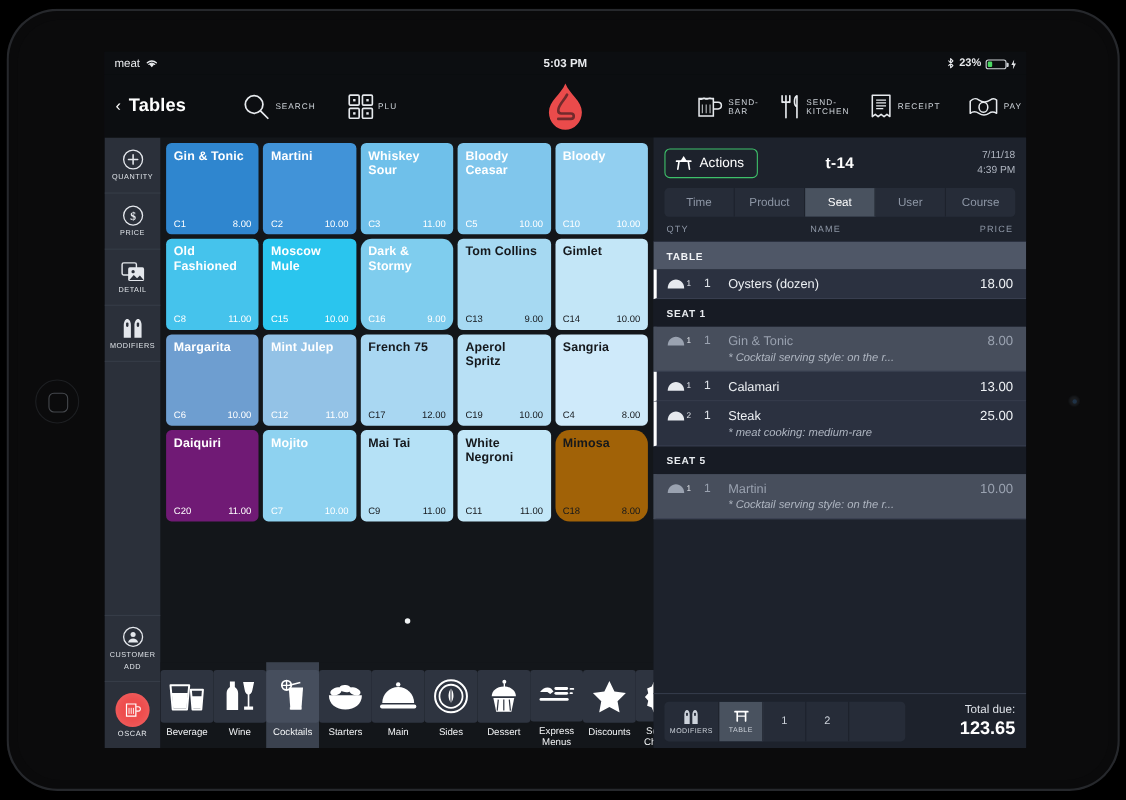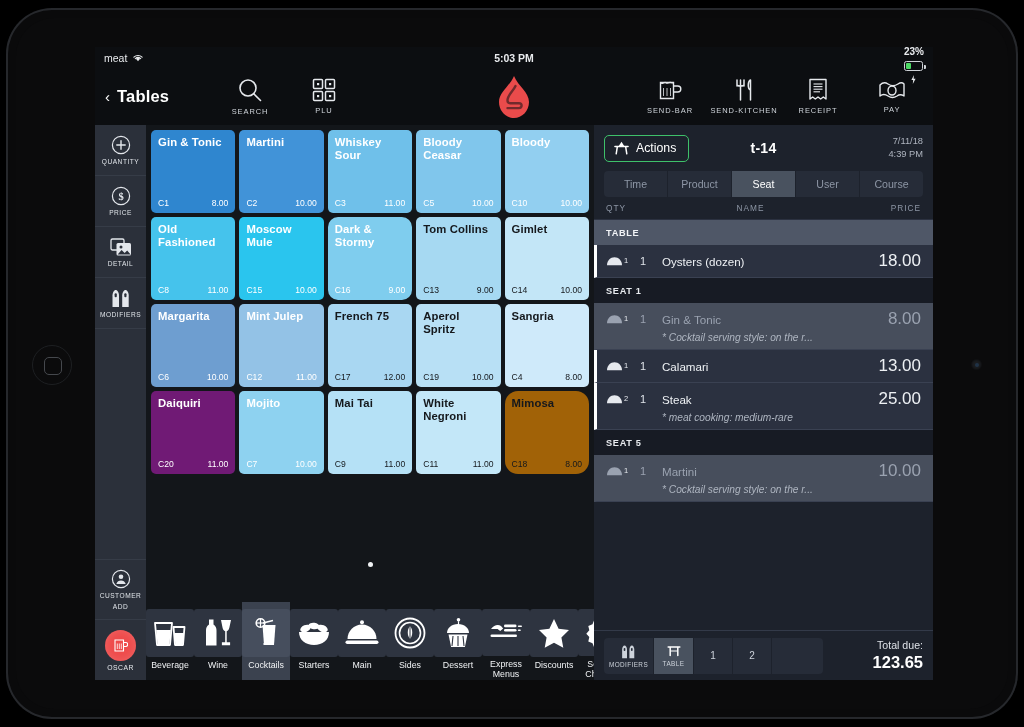--- a/index.html
+++ b/index.html
@@ -47,41 +47,41 @@
   }
 
   
   .status-bar {
     height: 21px; background: #0c0e11; color:#e9ebee;
     display:flex; align-items:center; font-size:10.5px; padding: 0 9px;
     position: relative;
   }
   .sb-left { display:flex; align-items:center; gap:5px; }
   .sb-center { position:absolute; left:0; right:0; text-align:center; font-weight:bold; font-size:10.5px;}
-  .sb-right { margin-left:auto; display:flex; align-items:center; gap:4px; position:relative; z-index:2;flex-direction:column;}
+  .sb-right { margin-left:auto; display:flex; align-items:flex-end; gap:4px; position:relative; z-index:2;}
   .wifi-glyph { display:inline-block; }
   .batt-pct { font-size:10px; font-weight:bold;}
   .batt-shell {
     width:19px; height:9.5px; border:1px solid #cfd3d8; border-radius:2.4px;
     position:relative; display:inline-block;
   }
   .batt-shell::after{content:"";position:absolute;right:-3.2px;top:2.6px;width:1.8px;height:4px;background:#cfd3d8;border-radius:0 1px 1px 0;}
   .batt-fill{position:absolute;left:1px;top:1px;bottom:1px;width:4.4px;background:#4cd964;border-radius:1px;}
 
   
   .topnav {
     height: 57px; background:#0c0e11; display:flex; align-items:center;
     position:relative; color:#fff;
   }
   .back-tables { display:flex; align-items:center; gap:7px; padding-left:10px; width:118px;}
   .chev { font-size:15px; color:#fff; line-height:1;}
   .back-label { font-size:16.5px; font-weight:bold; letter-spacing:.2px;}
   .navbtn {
-    width:74px; height:57px; display:flex; flex-direction:column;
-    align-items:center; justify-content:center; gap:4px; color:#e6e9ed;
+    width:74px; height:57px; display:flex; flex-direction:row;
+    align-items:center; justify-content:flex-end; gap:4px; color:#e6e9ed;
   }
   .navbtn .lbl { font-size:7.5px; letter-spacing:.9px; color:#cfd4da; }
   .logo-wrap { position:absolute; left:0; right:0; top:0; bottom:0; display:flex; align-items:center; justify-content:center; pointer-events:none;}
   .right-navs { margin-left:auto; display:flex; padding-right:4px;}
 
   
   .body-area { display:flex; height:555px; }
 
   
   .rail { width:51px; background:#2b303a; display:flex; flex-direction:column; }
@@ -162,21 +162,21 @@
     background:#2b3140; border-left:3px solid #fff; border-bottom:1px solid #3a4152;
     padding:6px 12px 6px 9px;
   }
   .item.dim { background:#474e5c; border-left-color:#474e5c; }
   .item.dim .nm, .item.dim .pr, .item.dim .qt { color:#9aa2b0; }
   .item-row { display:flex; align-items:center; }
   .bell-cell { width:34px; display:flex; align-items:flex-start; gap:1px; }
   .sup { font-size:7.5px; color:#e6e9ee; line-height:1; margin-top:1px;}
   .qt { width:22px; font-size:11px; color:#dfe3e9;}
   .nm { flex:1; font-size:11.6px; color:#eef1f4;}
-  .pr { width:60px; text-align:right; font-size:17px; color:#eef1f4;}
+  .pr { width:60px; text-align:right; font-size:12px; color:#eef1f4;}
   .note { font-size:10.2px; font-style:italic; color:#aeb5c0; padding-left:56px; padding-top:3px;}
 
   .rp-foot { height:50px; border-top:1px solid #333a49; display:flex; align-items:center; padding:0 10px; }
   .seatseg { height:36px; background:#262c38; border-radius:4px; display:flex; overflow:hidden; }
   .seatseg > div { display:flex; flex-direction:column; align-items:center; justify-content:center; border-right:1px solid #1d222c; color:#cdd3db;}
   .seatseg > div:last-child{border-right:none;}
   .ss-mod{ width:50px; gap:2px;}
   .ss-mod .lbl{font-size:6.4px; letter-spacing:.4px;}
   .ss-tab{ width:40px; gap:2px; background:#49525f; color:#fff;}
   .ss-tab .lbl{font-size:6.4px; letter-spacing:.4px;}

